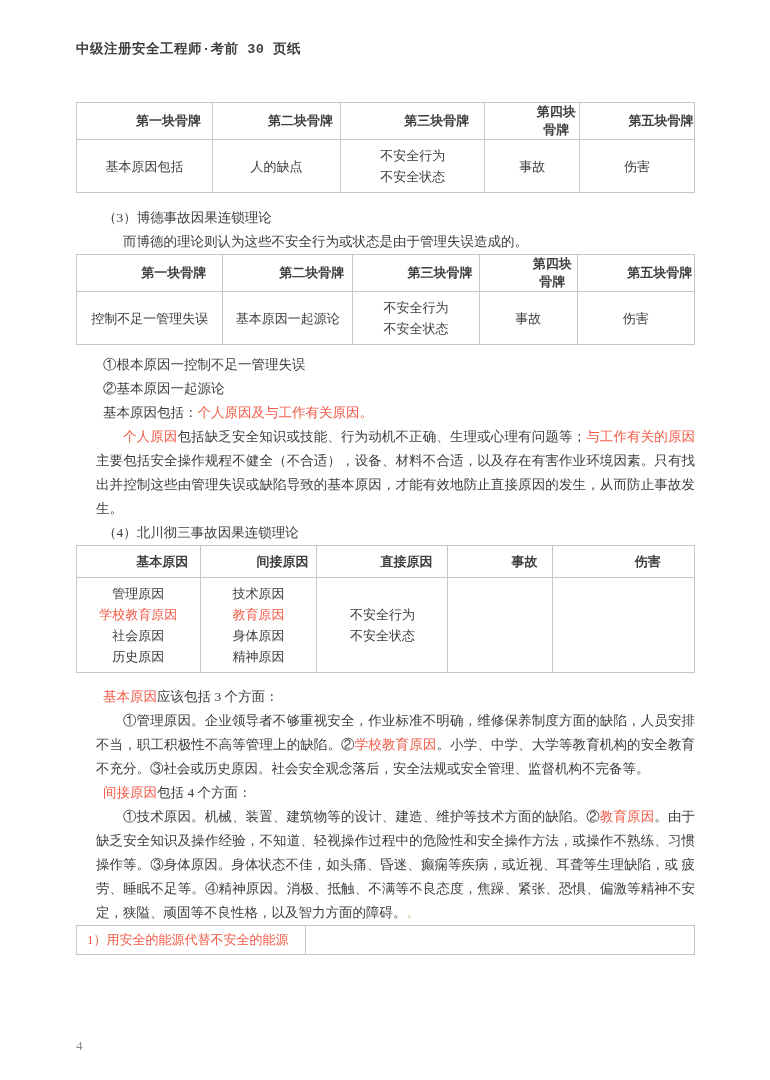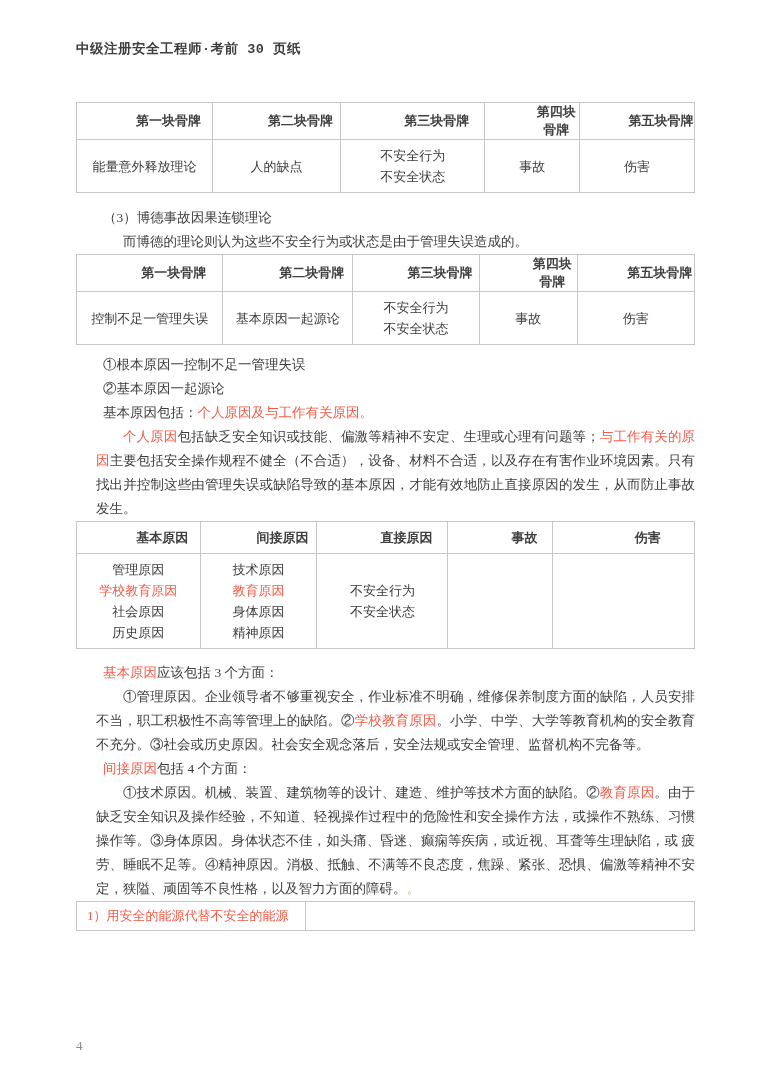--- a/index.html
+++ b/index.html
@@ -59,21 +59,21 @@
         <th>第一块骨牌</th>
         <th>第二块骨牌</th>
         <th>第三块骨牌</th>
         <th>第四块骨牌</th>
         <th>第五块骨牌</th>
       </tr>
     </thead>
     <tbody>
       <tr>
         <td>
-            <div class="cl">能量意外释放理论</div>
+            <div class="cl">基本原因包括</div>
           </td>
         <td>
             <div class="cl">人的缺点</div>
           </td>
         <td>
             <div class="cl">不安全行为</div>
             <div class="cl">不安全状态</div>
           </td>
         <td>
             <div class="cl">事故</div>
@@ -126,21 +126,22 @@
             <div class="cl">伤害</div>
           </td>
       </tr>
     </tbody>
   </table>
 
   <div class="para-block block-b">
     <p class="indent">①根本原因一控制不足一管理失误</p>
     <p class="indent">②基本原因一起源论</p>
     <p class="indent"><span>基本原因包括：</span><span class="red">个人原因及与工作有关原因。</span></p>
-    <p class="indent just"><span class="red">个人原因</span><span>包括缺乏安全知识或技能、偏激等精神不安定、生理或心理有问题等；</span><span class="red">与工作有关的原因</span><span>主要包括安全操作规程不健全（不合适），设备、材料不合适，以及存在有害作业环境因素。只有找出并控制这些由管理失误或缺陷导致的基本原因，才能有效地防止直接原因的发生，从而防止事故发生。</span></p>
+    <p class="indent just"><span class="red">个人原因</span><span>包括缺乏安全知识或技能、行为动机不正确、生理或心理有问题等；</span><span class="red">与工作有关的原因</span><span>主要包括安全操作规程不健全（不合适），设备、材料不合适，以及存在有害作业环境因素。只有找出并控制这些由管理失误或缺陷导致的基本原因，才能有效地防止直接原因的发生，从而防止事故发生。</span></p>
+    <p class="indent">（4）北川彻三事故因果连锁理论</p>
   </div>
 
   <table class="tbl tbl3">
     <colgroup>
       <col style="width:20.0%">
         <col style="width:18.9%">
         <col style="width:21.2%">
         <col style="width:17.0%">
         <col style="width:22.9%">
     </colgroup>

